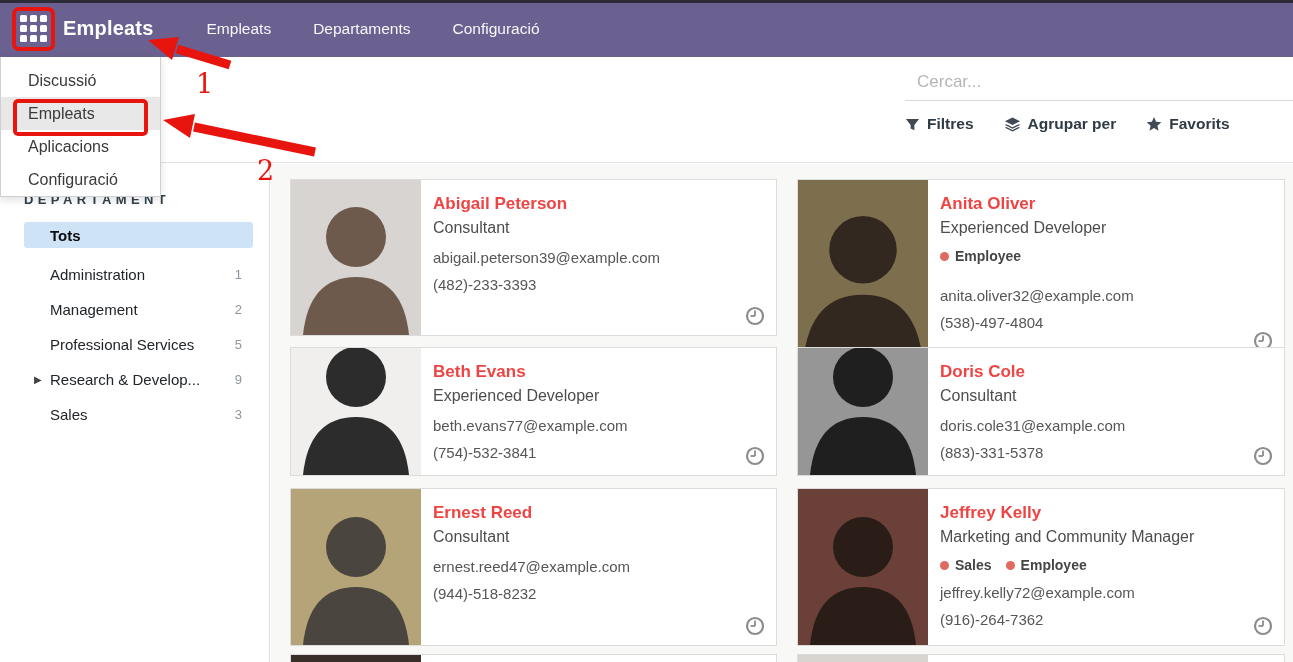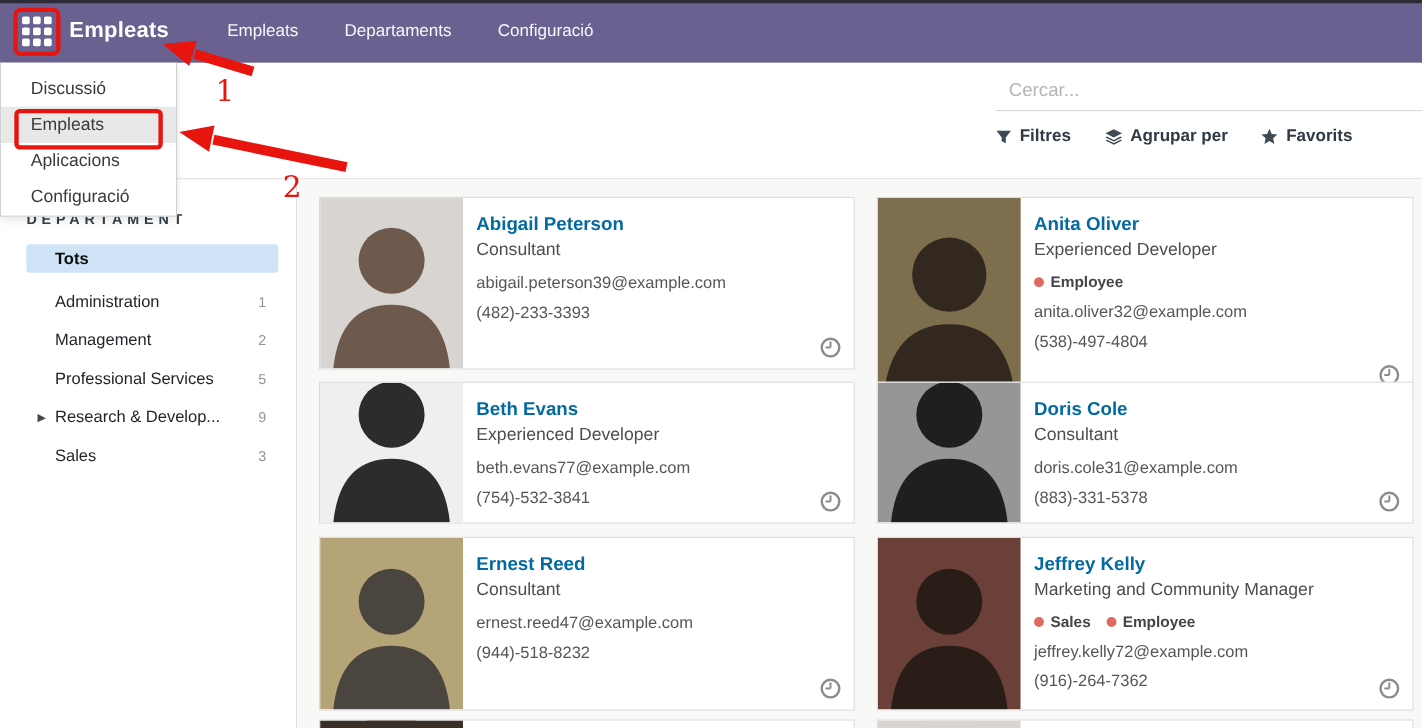--- a/index.html
+++ b/index.html
@@ -41,21 +41,21 @@
   .dept-item.active { height:26px; margin:0 0 9px 24px; }
   .dept-item.active .hl { position:absolute; left:0; top:0; width:229px; height:26px; background:#cfe3f7; border-radius:3px; }
   .dept-item.active .lbl { margin-left:26px; font-weight:700; color:#0c0c0c; position:relative; }
 
   
   .kanban { position:absolute; left:271px; top:164px; width:1022px; height:498px; background:#f8f8f7; z-index:3; }
   .kcard { position:absolute; background:#fff; border:1px solid #dcdcdc; overflow:hidden; }
   .kcard .photo { position:absolute; left:0; top:0; bottom:0; width:130px; overflow:hidden; }
   .kcard .photo svg { display:block; width:130px; height:100%; }
   .kbody { position:absolute; left:142px; top:13px; right:12px; }
-  .kname { font-size:17px; font-weight:700; color:#0369a1; line-height:21px; }
+  .kname { font-size:17px; font-weight:700; color:#ef4444; line-height:21px; }
   .ktitle { font-size:16px; color:#4d4d4d; line-height:23px; margin-top:2px; }
   .ktags { display:flex; align-items:center; gap:14px; margin-top:7px; height:20px; }
   .ktag { display:flex; align-items:center; gap:6px; font-size:14px; font-weight:700; color:#454545; }
   .ktag .dot { width:9px; height:9px; border-radius:50%; }
   .kemail { font-size:15px; color:#565656; margin-top:9px; line-height:19px; }
   .kphone { font-size:15px; color:#565656; margin-top:8px; line-height:19px; }
   .clock { position:absolute; right:11px; bottom:9px; }
 
   
   .dropdown { position:absolute; left:0; top:57px; width:161px; background:#fff; z-index:55;
@@ -177,21 +177,21 @@
     </div>
     <div class="kbody">
       <div class="kname">Anita Oliver</div>
       <div class="ktitle">Experienced Developer</div>
       <div class="ktags" style="display: flex;">
           <span class="ktag">
             <span class="dot" style="background:#df6a5f"></span>
             <span>Employee</span>
           </span>
         </div>
-      <div class="kemail" style="margin-top: 8px;">anita.oliver32@example.com</div>
+      <div class="kemail" style="margin-top: 20px;">anita.oliver32@example.com</div>
       <div class="kphone">(538)-497-4804</div>
     </div>
     <svg class="clock" width="20" height="20" viewBox="0 0 20 20">
       <circle cx="10" cy="10" r="8" fill="none" stroke="#8c8c8c" stroke-width="2.2"></circle>
       <line x1="10" y1="10" x2="10" y2="4.5" stroke="#8c8c8c" stroke-width="1.8"></line>
       <line x1="10" y1="10" x2="5.5" y2="10" stroke="#8c8c8c" stroke-width="1.8"></line>
     </svg>
   </div>
     <div class="kcard" style="left: 19px; top: 183px; width: 487px; height: 129px;">
     <div class="photo">

